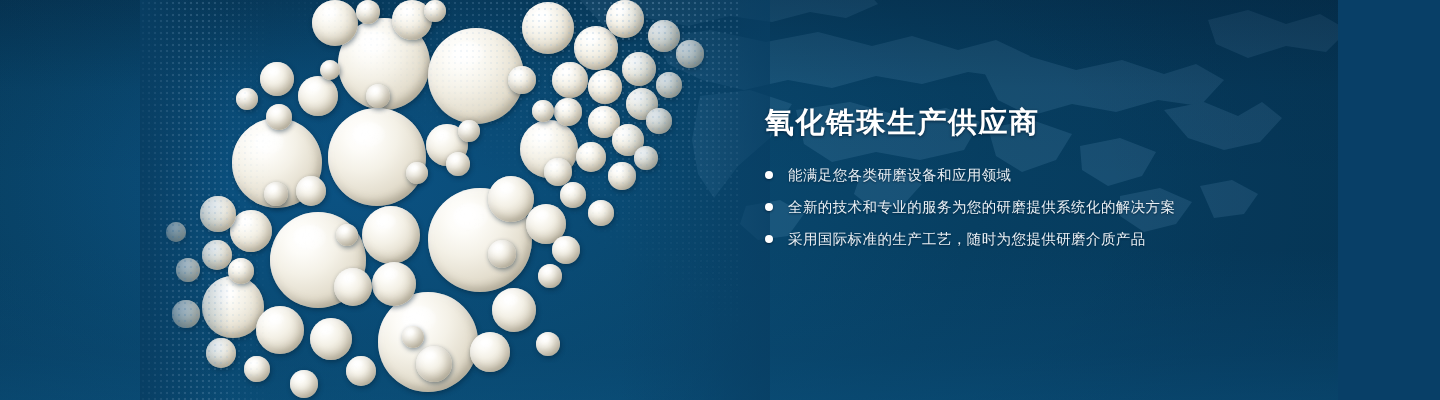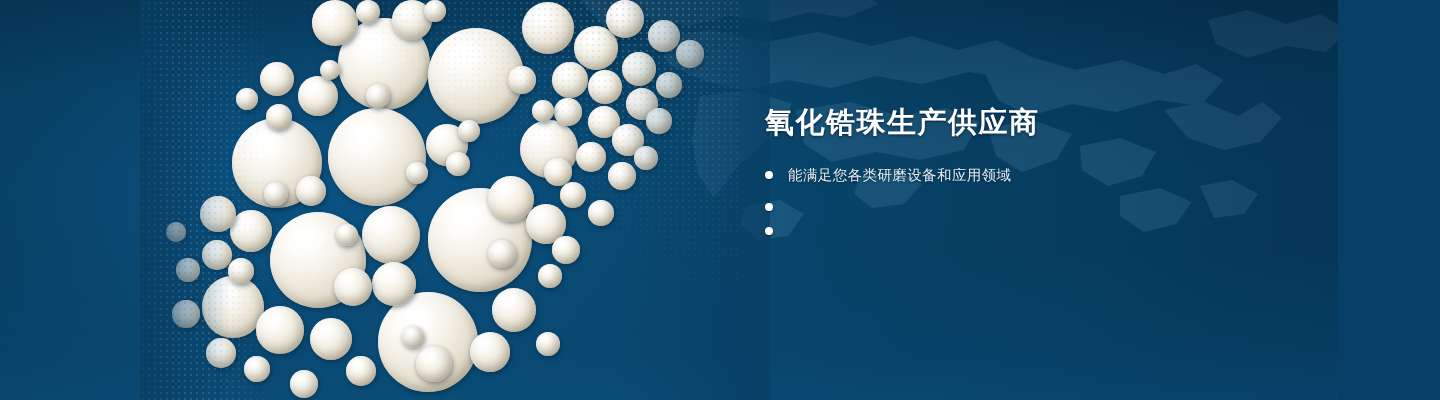--- a/index.html
+++ b/index.html
@@ -266,22 +266,24 @@
 
       <div class="bullet-row">
         <span class="dot"></span>
         <span class="btext">
           <span class="l2">能满足您各类研磨设备和应用领域</span>
         </span>
       </div>
 
       <div class="bullet-row">
         <span class="dot"></span>
+        <span class="btext">全新的技术和专业的服务为您的研磨提供系统化的解决方案</span>
       </div>
 
       <div class="bullet-row">
         <span class="dot"></span>
+        <span class="btext">采用国际标准的生产工艺，随时为您提供研磨介质产品</span>
       </div>
 
     </div>
   </div>
 
 </div>
 
 </body></html>

